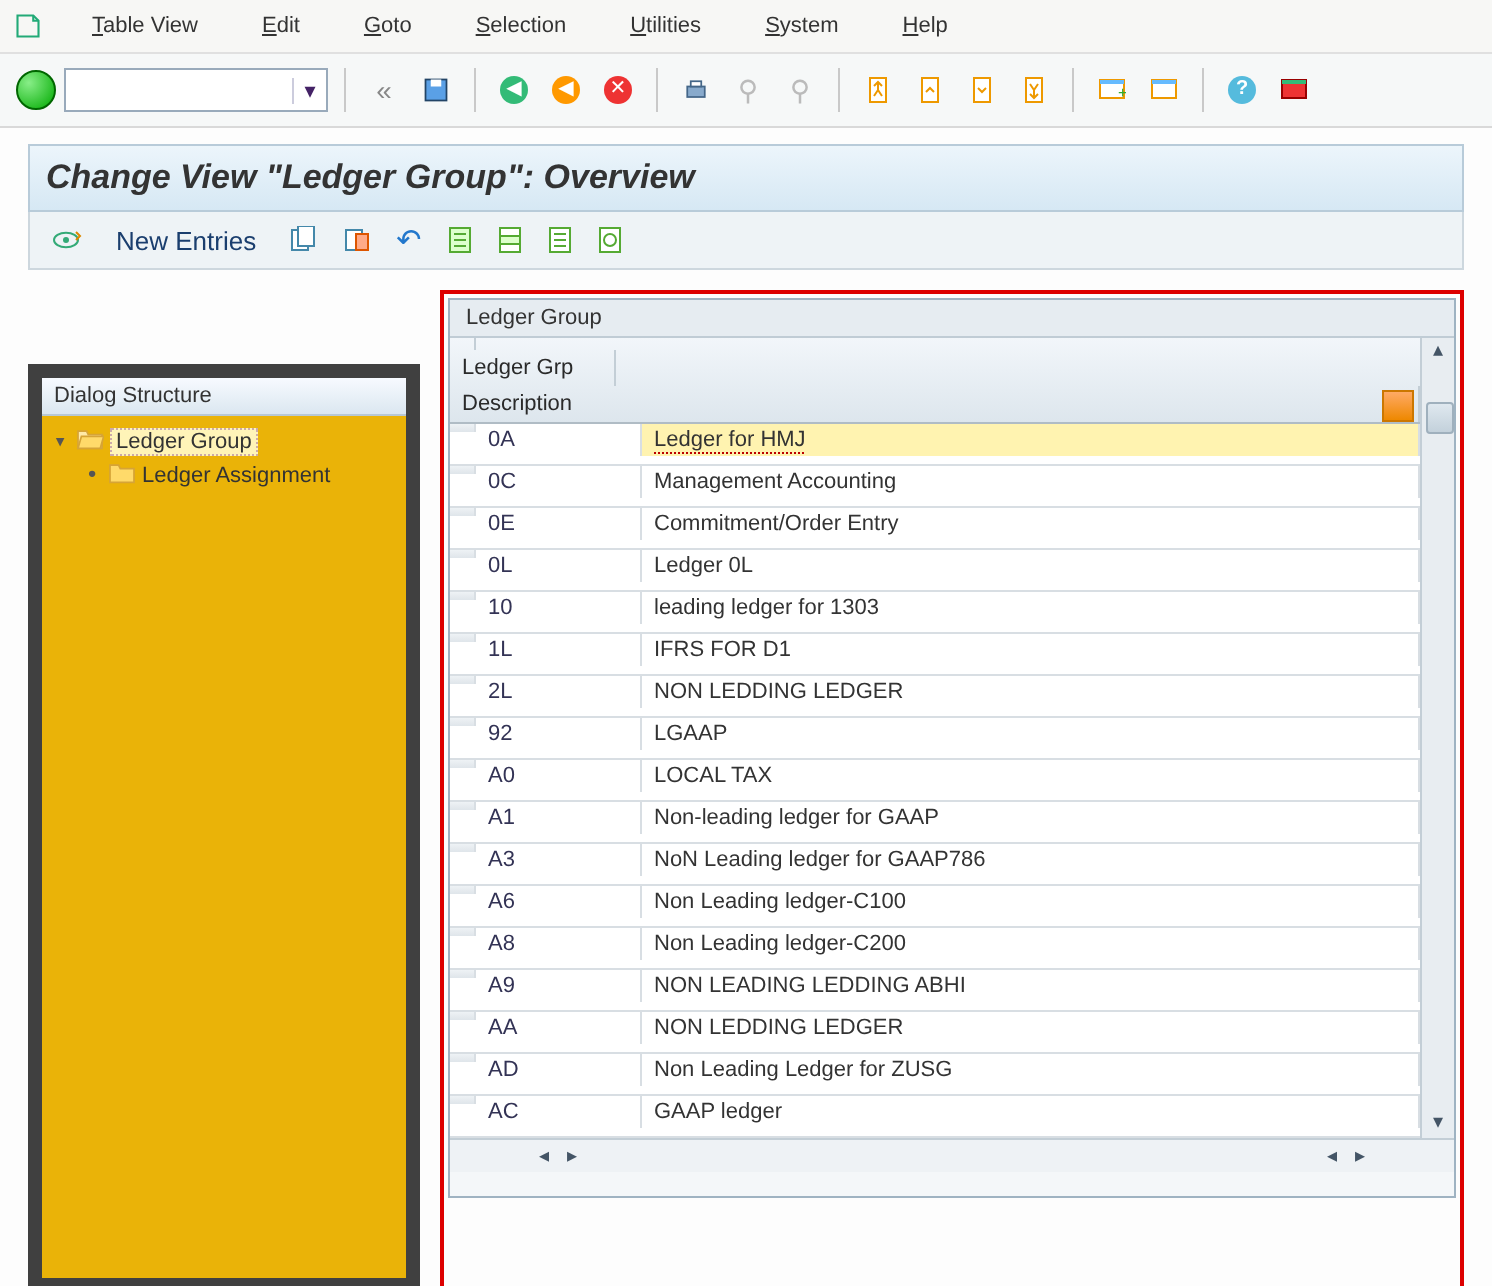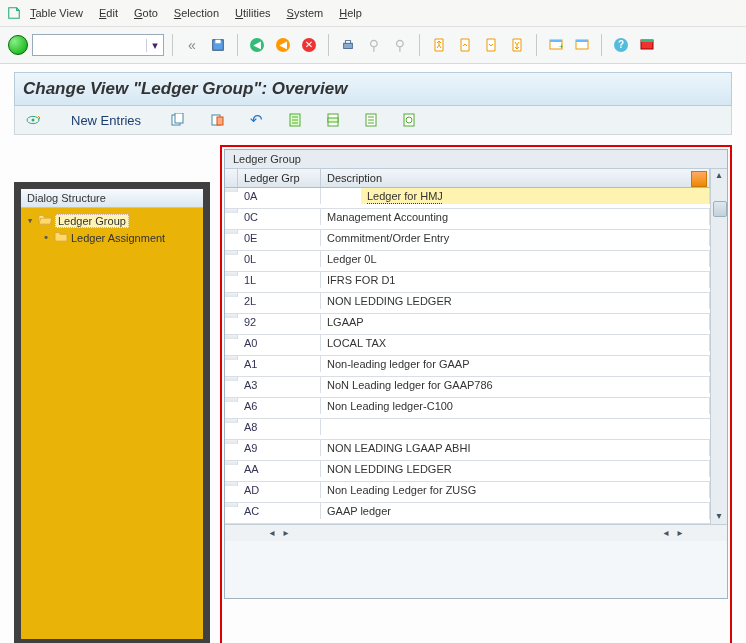--- a/index.html
+++ b/index.html
@@ -14,21 +14,21 @@
     overflow: hidden;
   }
   
   .menubar {
     display: flex;
     align-items: center;
     padding: 2px 6px;
     background: #f7f7f5;
     border-bottom: 1px solid #e0e0e0;
     height: 22px;
-    gap: 0;
+    gap: 16px;
   }
   .menubar .menu-icon {
     width: 16px; height:16px;
     display:flex;align-items:center;justify-content:center;
     color:#2a6;
     font-size:13px;
   }
   .menubar .item {
     padding: 2px 8px;
     cursor: default;
@@ -68,21 +68,21 @@
     border:1px solid #b8cbd9;
     font-size:17px;font-style:italic;font-weight:bold;
     color:#333;
   }
   
   .acttoolbar{
     margin:0 14px;
     padding:4px 6px;
     background:#eef3f6;
     border:1px solid #cdd7de;border-top:none;
-    display:flex;align-items:center;gap:20px;
+    display:flex;align-items:center;gap:7px;
   }
   .acttoolbar .abtn{
     height:20px;display:flex;align-items:center;justify-content:center;
     padding:0 3px;font-size:13px;color:#246;
   }
   .acttoolbar .textbtn{padding:0 6px;color:#1a3e6e;}
   
   .main{
     margin:10px 14px;
     display:flex;gap:0;
@@ -120,34 +120,34 @@
   }
   .tp-title{
     padding:3px 8px;font-weight:normal;
     background:#e6ecf1;border-bottom:1px solid #c0ccd5;
   }
   .grid{
     position:relative;
     display:flex;
   }
   .grid-main{flex:1;}
-  .ghead{display:flex;background:linear-gradient(#f2f6fa,#dde6ed);border-bottom:1px solid #b0bcc5;}
+  .ghead{display:flex;background:linear-gradient(#f2f6fa,#dde6ed);border-bottom:1px solid #b0bcc5;flex-direction:column;}
   .gh{padding:3px 6px;border-right:1px solid #c3ced6;color:#2a2a2a;}
   .gh.sel{width:12px;padding:3px 0;}
   .gh.c1{width:70px;}
   .gh.c2{flex:1;position:relative;}
   .gh .cfg{position:absolute;right:2px;top:2px;width:14px;height:14px;
     background:linear-gradient(#fa6,#e80);border:1px solid #c70;}
   .gbody{max-height:395px;overflow:hidden;}
   .grow{display:flex;border-bottom:1px solid #d8dee3;background:#fff;height:20px;align-items:flex-start;}
   .grow .gc{border-right:1px solid #d8dee3;padding:2px 6px;display:flex;align-items:center;}
   .grow .gc.sel{width:12px;background:linear-gradient(#eef2f5,#dfe5ea);padding:2px 0;}
   .grow .gc.c1{width:70px;color:#335;}
   .grow .gc.c2{flex:1;color:#333;}
-  .grow.hi .gc.c2 {background:#fff3b0;margin-left:40px;}
+  .grow.hi .gc.c2 {background:#fff3b0;}
   .grow.hi .gc.c2 span{ text-decoration: underline dotted #b00; text-underline-offset: 3px;}
   
   .vscroll{width:16px;background:#e8edf1;border-left:1px solid #c3ced6;display:flex;flex-direction:column;align-items:center;}
   .vscroll .arrow{width:14px;height:14px;font-size:10px;color:#456;text-align:center;}
   .vscroll .track{flex:1;width:14px;position:relative;}
   .vscroll .thumb{position:absolute;top:18px;left:1px;width:12px;height:14px;background:linear-gradient(#dfe8ef,#c3d1db);border:1px solid #9fb0bd;border-radius:2px;}
   
   .hscroll{
     height:16px;background:#eef2f5;border-top:1px solid #c3ced6;
     display:flex;justify-content:space-between;align-items:center;padding:0 40px;
@@ -373,20 +373,27 @@
               </div>
               <div class="grow">
                 <div class="gc sel"></div>
                 <div class="gc c1">0L</div>
                 <div class="gc c2">
                   <span>Ledger 0L</span>
                 </div>
               </div>
               <div class="grow">
                 <div class="gc sel"></div>
+                <div class="gc c1">10</div>
+                <div class="gc c2">
+                  <span>leading ledger for 1303</span>
+                </div>
+              </div>
+              <div class="grow">
+                <div class="gc sel"></div>
                 <div class="gc c1">1L</div>
                 <div class="gc c2">
                   <span>IFRS FOR D1</span>
                 </div>
               </div>
               <div class="grow">
                 <div class="gc sel"></div>
                 <div class="gc c1">2L</div>
                 <div class="gc c2">
                   <span>NON LEDDING LEDGER</span>
@@ -423,26 +430,29 @@
               <div class="grow">
                 <div class="gc sel"></div>
                 <div class="gc c1">A6</div>
                 <div class="gc c2">
                   <span>Non Leading ledger-C100</span>
                 </div>
               </div>
               <div class="grow">
                 <div class="gc sel"></div>
                 <div class="gc c1">A8</div>
+                <div class="gc c2">
+                  <span>Non Leading ledger-C200</span>
+                </div>
               </div>
               <div class="grow">
                 <div class="gc sel"></div>
                 <div class="gc c1">A9</div>
                 <div class="gc c2">
-                  <span>NON LEADING LGAAP ABHI</span>
+                  <span>NON LEADING LEDDING ABHI</span>
                 </div>
               </div>
               <div class="grow">
                 <div class="gc sel"></div>
                 <div class="gc c1">AA</div>
                 <div class="gc c2">
                   <span>NON LEDDING LEDGER</span>
                 </div>
               </div>
               <div class="grow">

